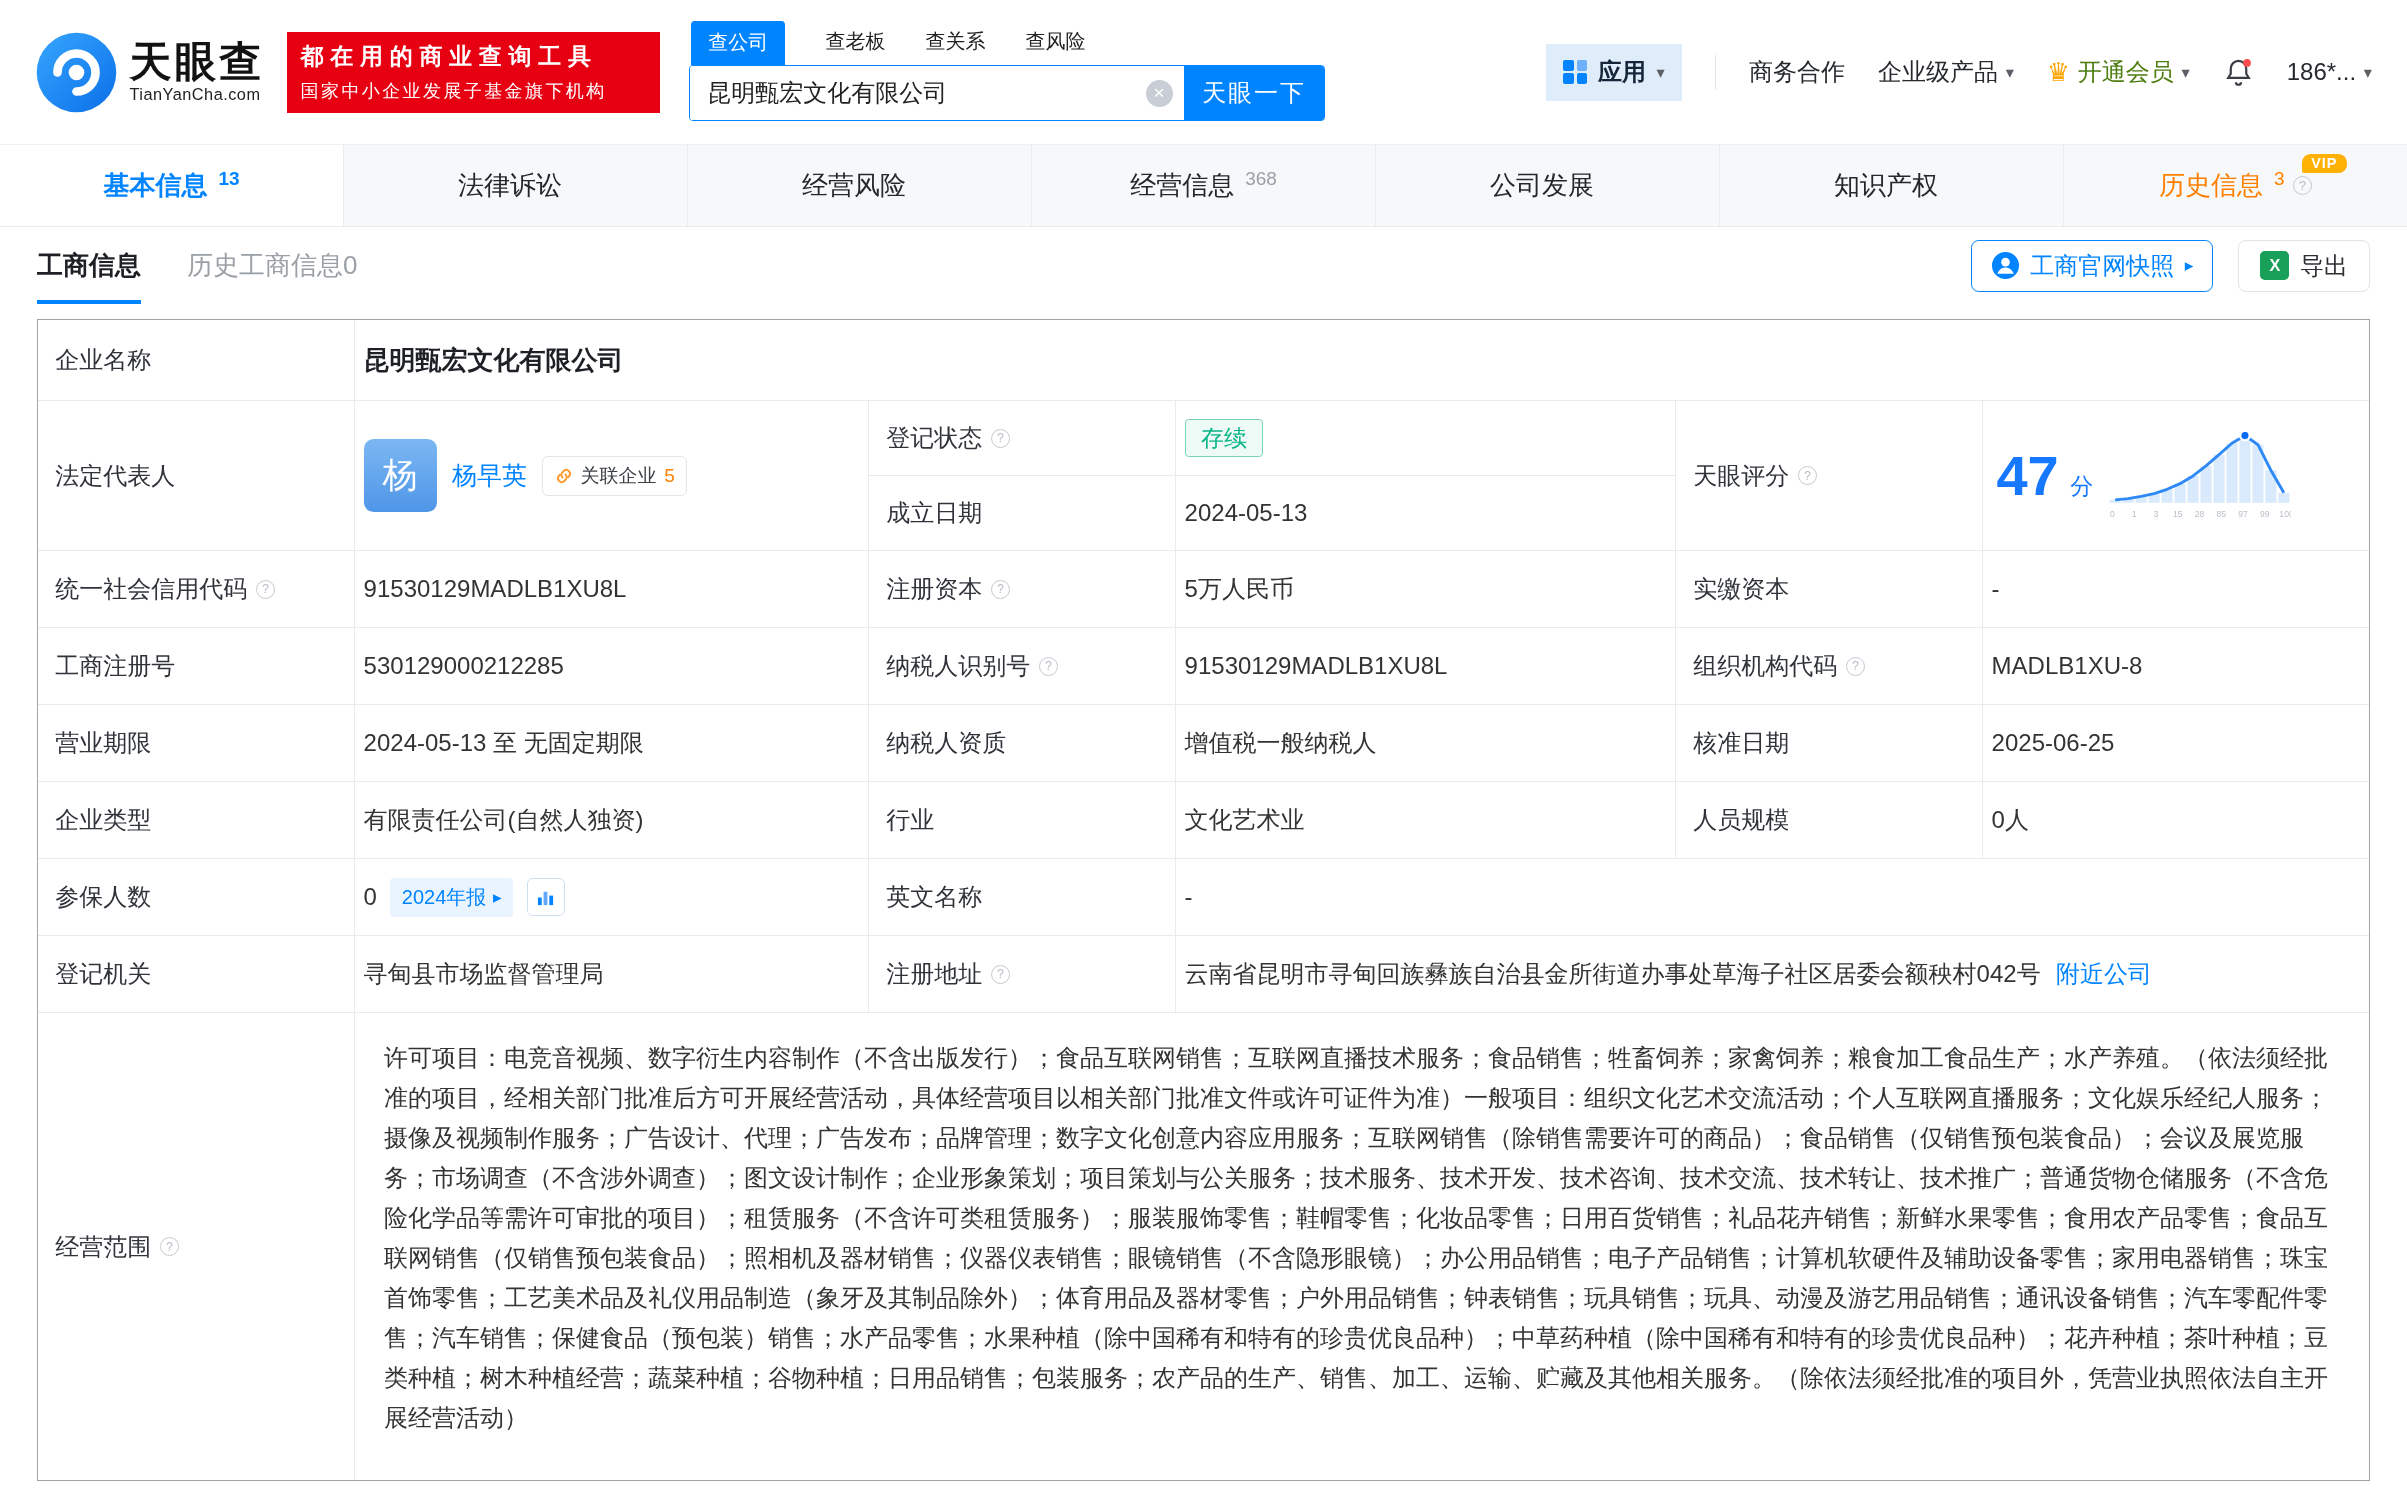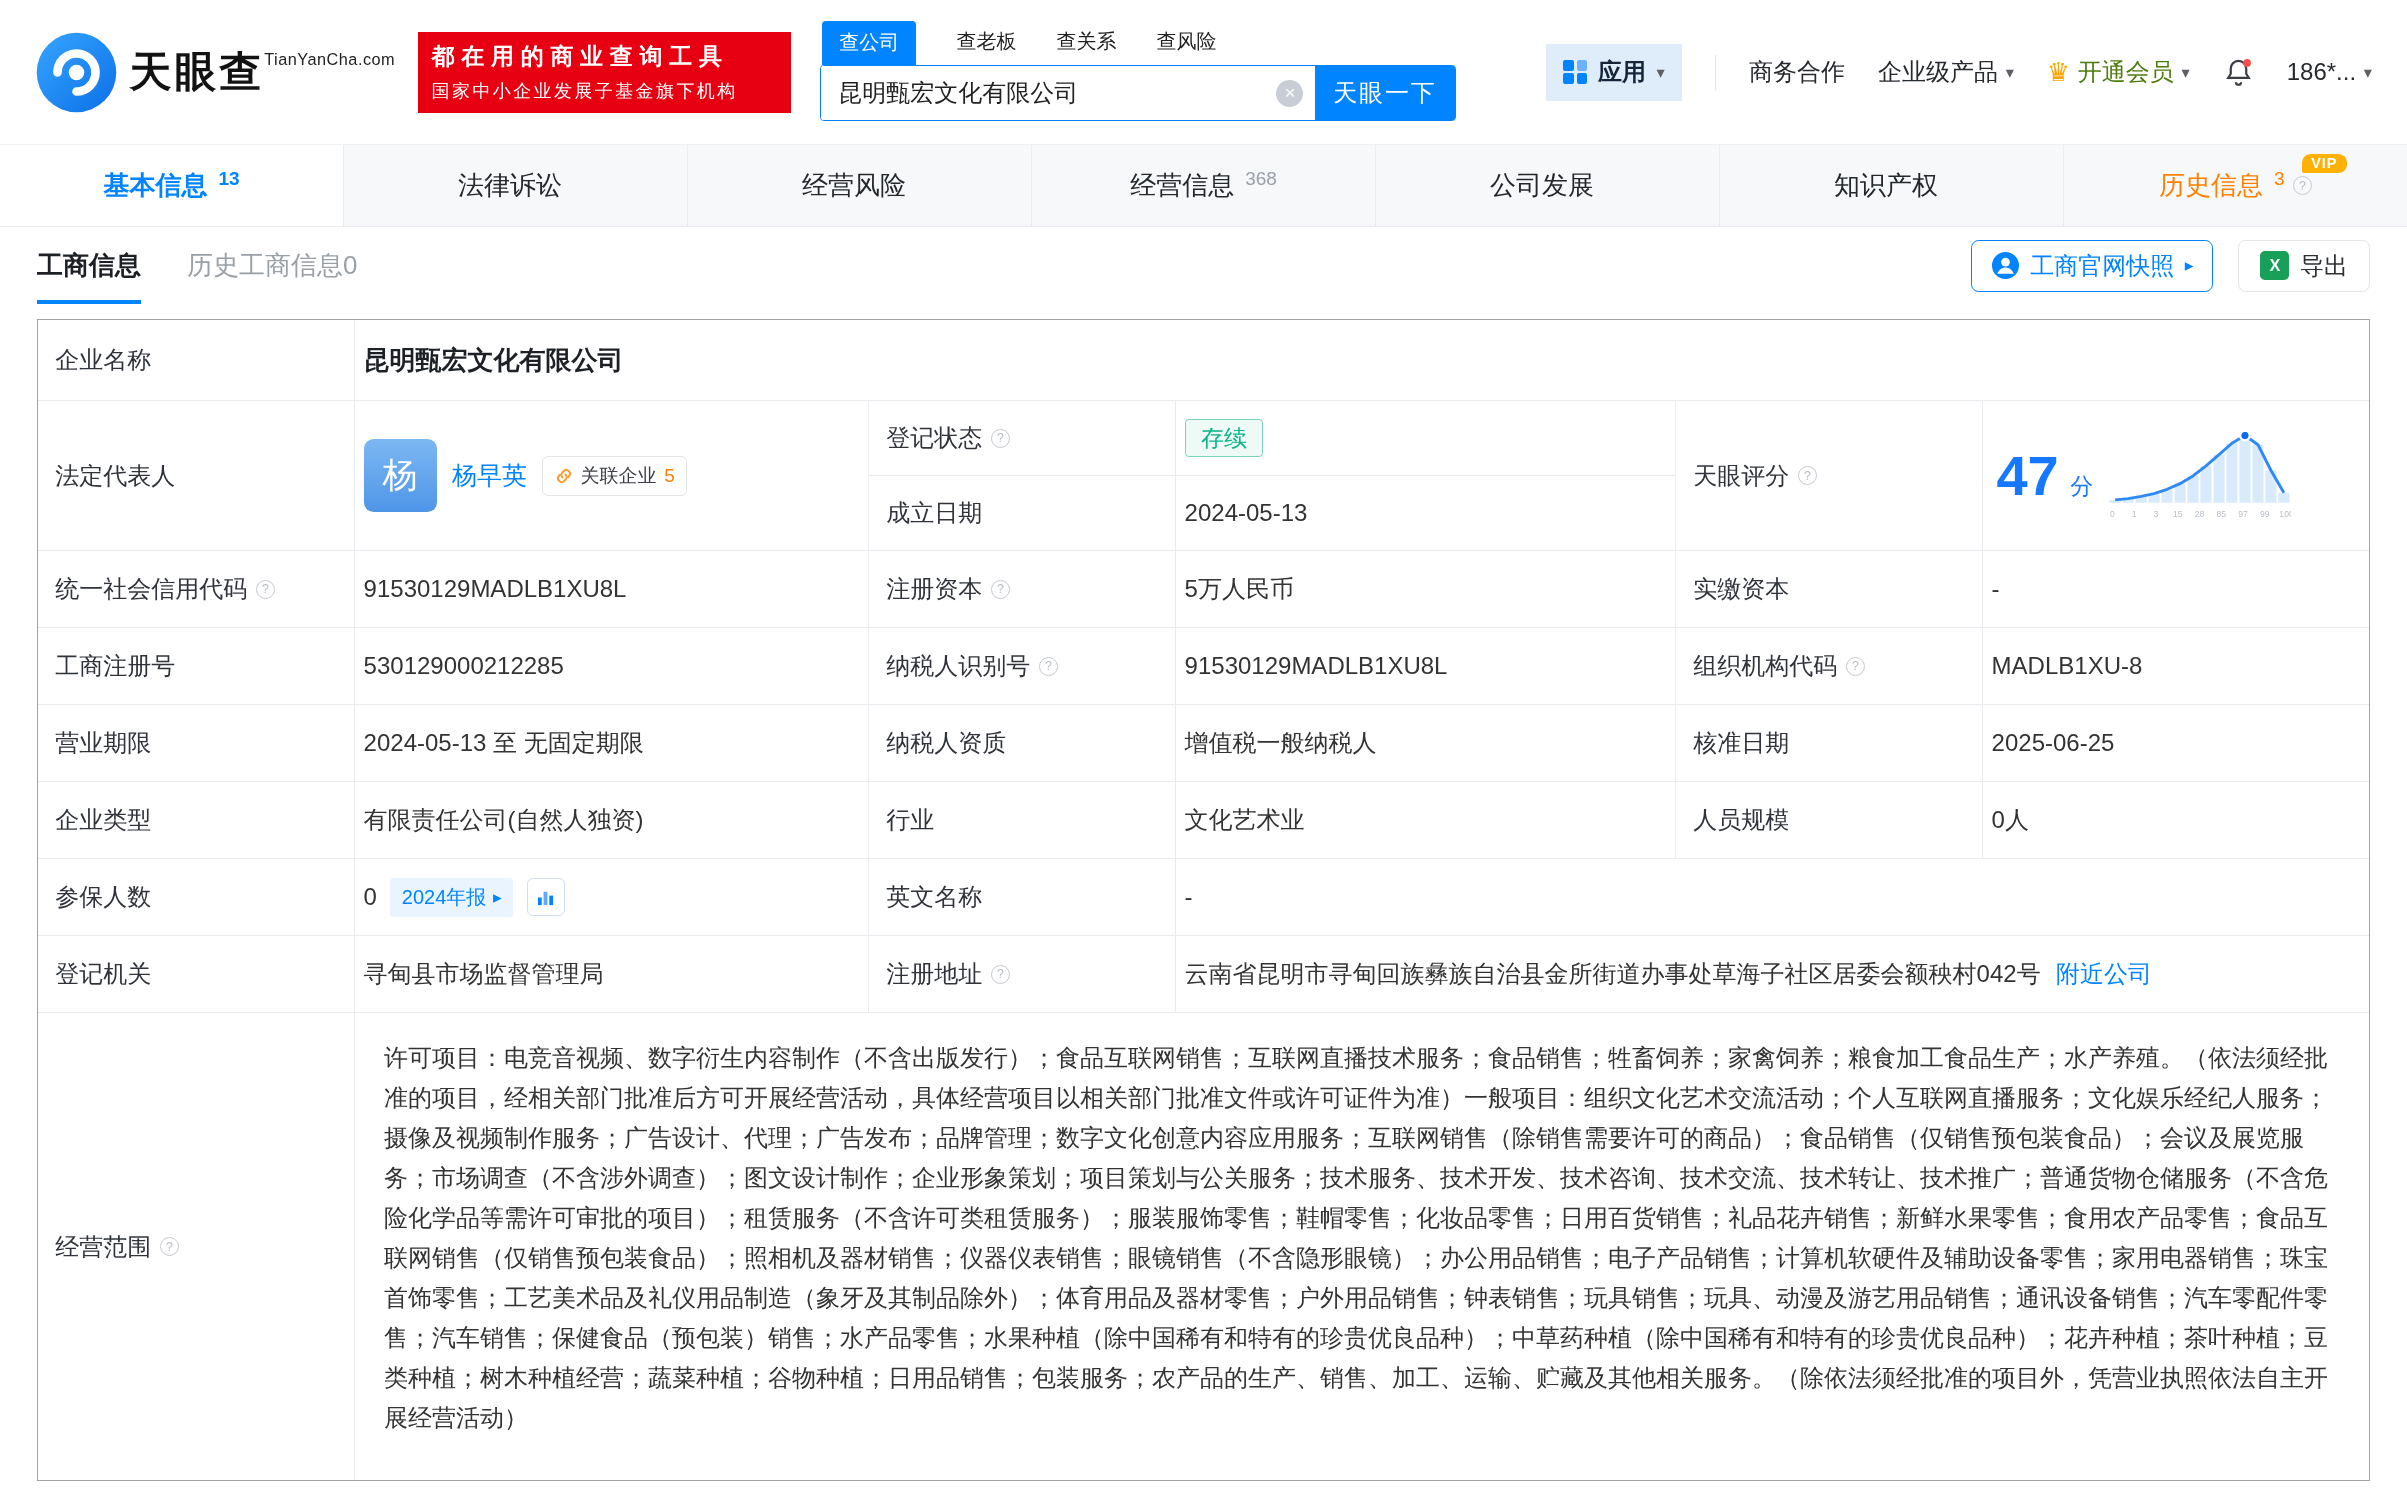--- a/index.html
+++ b/index.html
@@ -3,21 +3,21 @@
 <meta charset="utf-8">
 <title>企业信息</title>
 <style>
 *{margin:0;padding:0;box-sizing:border-box}
 body{width:2407px;height:1512px;font-family:"Liberation Sans","DejaVu Sans",sans-serif;background:#fff;color:#333;overflow:hidden}
 a{text-decoration:none;color:inherit;cursor:pointer}
 
 
 .topbar{display:flex;align-items:center;height:144px;padding:0 35px;gap:23px}
 .logo{display:flex;align-items:center;gap:11.5px;flex:none}
-.logo-text{display:flex;}
+.logo-text{display:flex;flex-direction:column}
 .logo-cn{font-size:42px;font-weight:bold;color:#121212;letter-spacing:2.9px;line-height:1.05}
 .logo-en{font-size:16.3px;color:#222;letter-spacing:0.5px}
 .banner{width:373px;height:81px;background:#e60012;color:#fff;display:flex;flex-direction:column;justify-content:center;padding:0 13.4px;gap:7.7px;flex:none}
 .banner-l1{font-size:23px;font-weight:bold;letter-spacing:6.7px;white-space:nowrap}
 .banner-l2{font-size:18px;letter-spacing:2.4px;white-space:nowrap}
 .search-wrap{display:flex;flex-direction:column;margin-left:5.8px}
 .search-tabs{display:flex;align-items:flex-end;gap:40px;height:42px;padding-left:1.9px}
 .stab{font-size:20px;color:#222;padding-bottom:9.6px}
 .stab.active{background:#0084ff;color:#fff;padding:8.6px 17.3px;border-radius:3.8px 3.8px 0 0}
 .search-box{display:flex;width:636px;height:56px;border:1.9px solid #0084ff;border-radius:3.8px;align-items:center;background:#fff;overflow:hidden}

